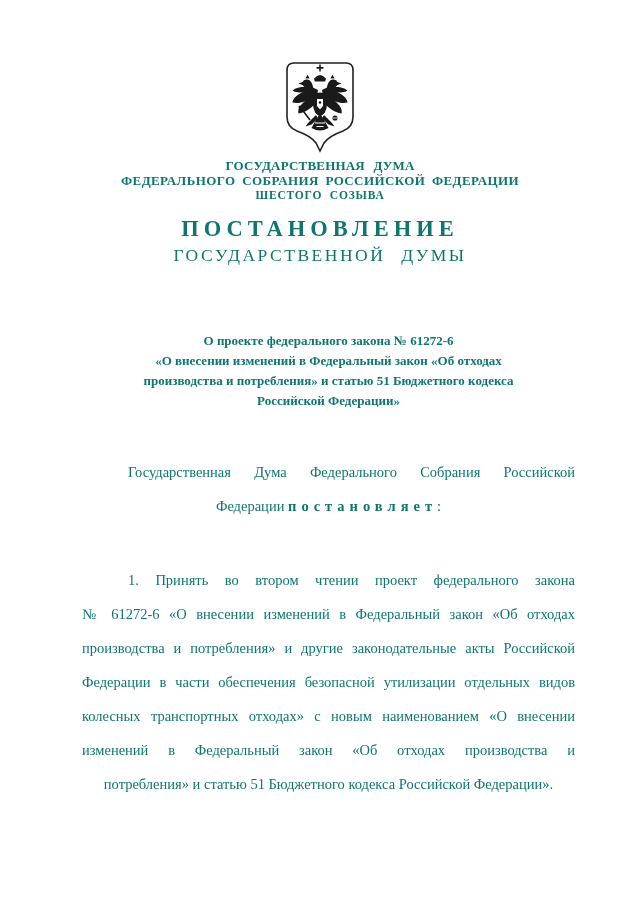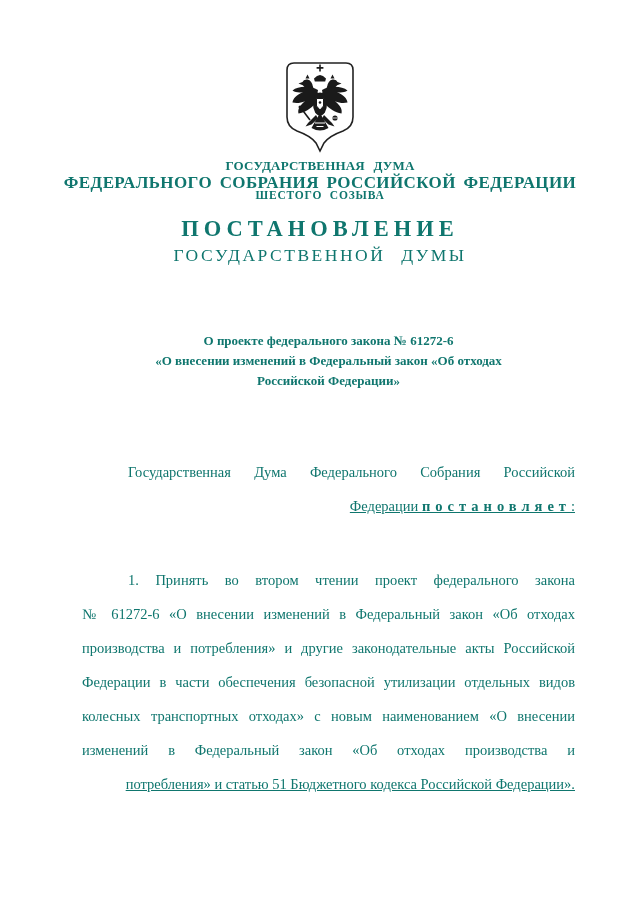--- a/index.html
+++ b/index.html
@@ -21,21 +21,21 @@
     height: 92px;
   }
   .cline {
     position: absolute;
     left: 0;
     width: 640px;
     text-align: center;
     white-space: nowrap;
   }
   .org1 { top: 158px; font-size: 13px;   font-weight: 700; letter-spacing: 0.2px; word-spacing: 5px; }
-  .org2 { top: 173px; font-size: 17px;   font-weight: 700; letter-spacing: 0.4px; word-spacing: 3px; }
+  .org2 { top: 173px; font-size: 13px;   font-weight: 700; letter-spacing: 0.4px; word-spacing: 3px; }
   .org3 { top: 189px; font-size: 11.5px; font-weight: 700; letter-spacing: 0.8px; word-spacing: 4px; }
   .doc1 { top: 216px; font-size: 22.5px; font-weight: 700; letter-spacing: 5px; }
   .doc2 { top: 245px; font-size: 17.5px; font-weight: 400; letter-spacing: 2.5px; word-spacing: 9px; }
   .title {
     position: absolute;
     top: 331px;
     left: 82px;
     width: 493px;
     text-align: center;
     font-size: 13px;
@@ -45,21 +45,21 @@
   .bodytext {
     position: absolute;
     left: 82px;
     width: 493px;
     font-size: 14.5px;
     line-height: 34px;
   }
   .para1 { top: 455px; }
   .para2 { top: 563px; }
   .jline { text-align: justify; text-align-last: justify; }
-  .lline { text-align: right; text-decoration: underline; }
+  .lline { text-align: center; }
   .indent { text-indent: 46px; }
   .verb { font-weight: 700; letter-spacing: 5px; }
 </style>
 </head>
 <body>
 
 <div class="page">
 
   <div class="emblem">
     <svg viewBox="0 0 70 92" width="70" height="92" xmlns="http://www.w3.org/2000/svg">
@@ -91,20 +91,21 @@
 
   <div class="cline org1">ГОСУДАРСТВЕННАЯ ДУМА</div>
   <div class="cline org2">ФЕДЕРАЛЬНОГО СОБРАНИЯ РОССИЙСКОЙ ФЕДЕРАЦИИ</div>
   <div class="cline org3">ШЕСТОГО СОЗЫВА</div>
   <div class="cline doc1">ПОСТАНОВЛЕНИЕ</div>
   <div class="cline doc2">ГОСУДАРСТВЕННОЙ  ДУМЫ</div>
 
   <div class="title">
     <div>О проекте федерального закона № 61272-6</div>
     <div>«О внесении изменений в Федеральный закон «Об отходах</div>
+    <div>производства и потребления» и статью 51 Бюджетного кодекса</div>
     <div>Российской Федерации»</div>
   </div>
 
   <div class="bodytext para1">
     <div class="jline indent">Государственная Дума Федерального Собрания Российской</div>
     <div class="lline"><span>Федерации </span><span class="verb">постановляет</span><span>:</span></div>
   </div>
 
   <div class="bodytext para2">
     <div class="jline indent">1. Принять во втором чтении проект федерального закона</div>

